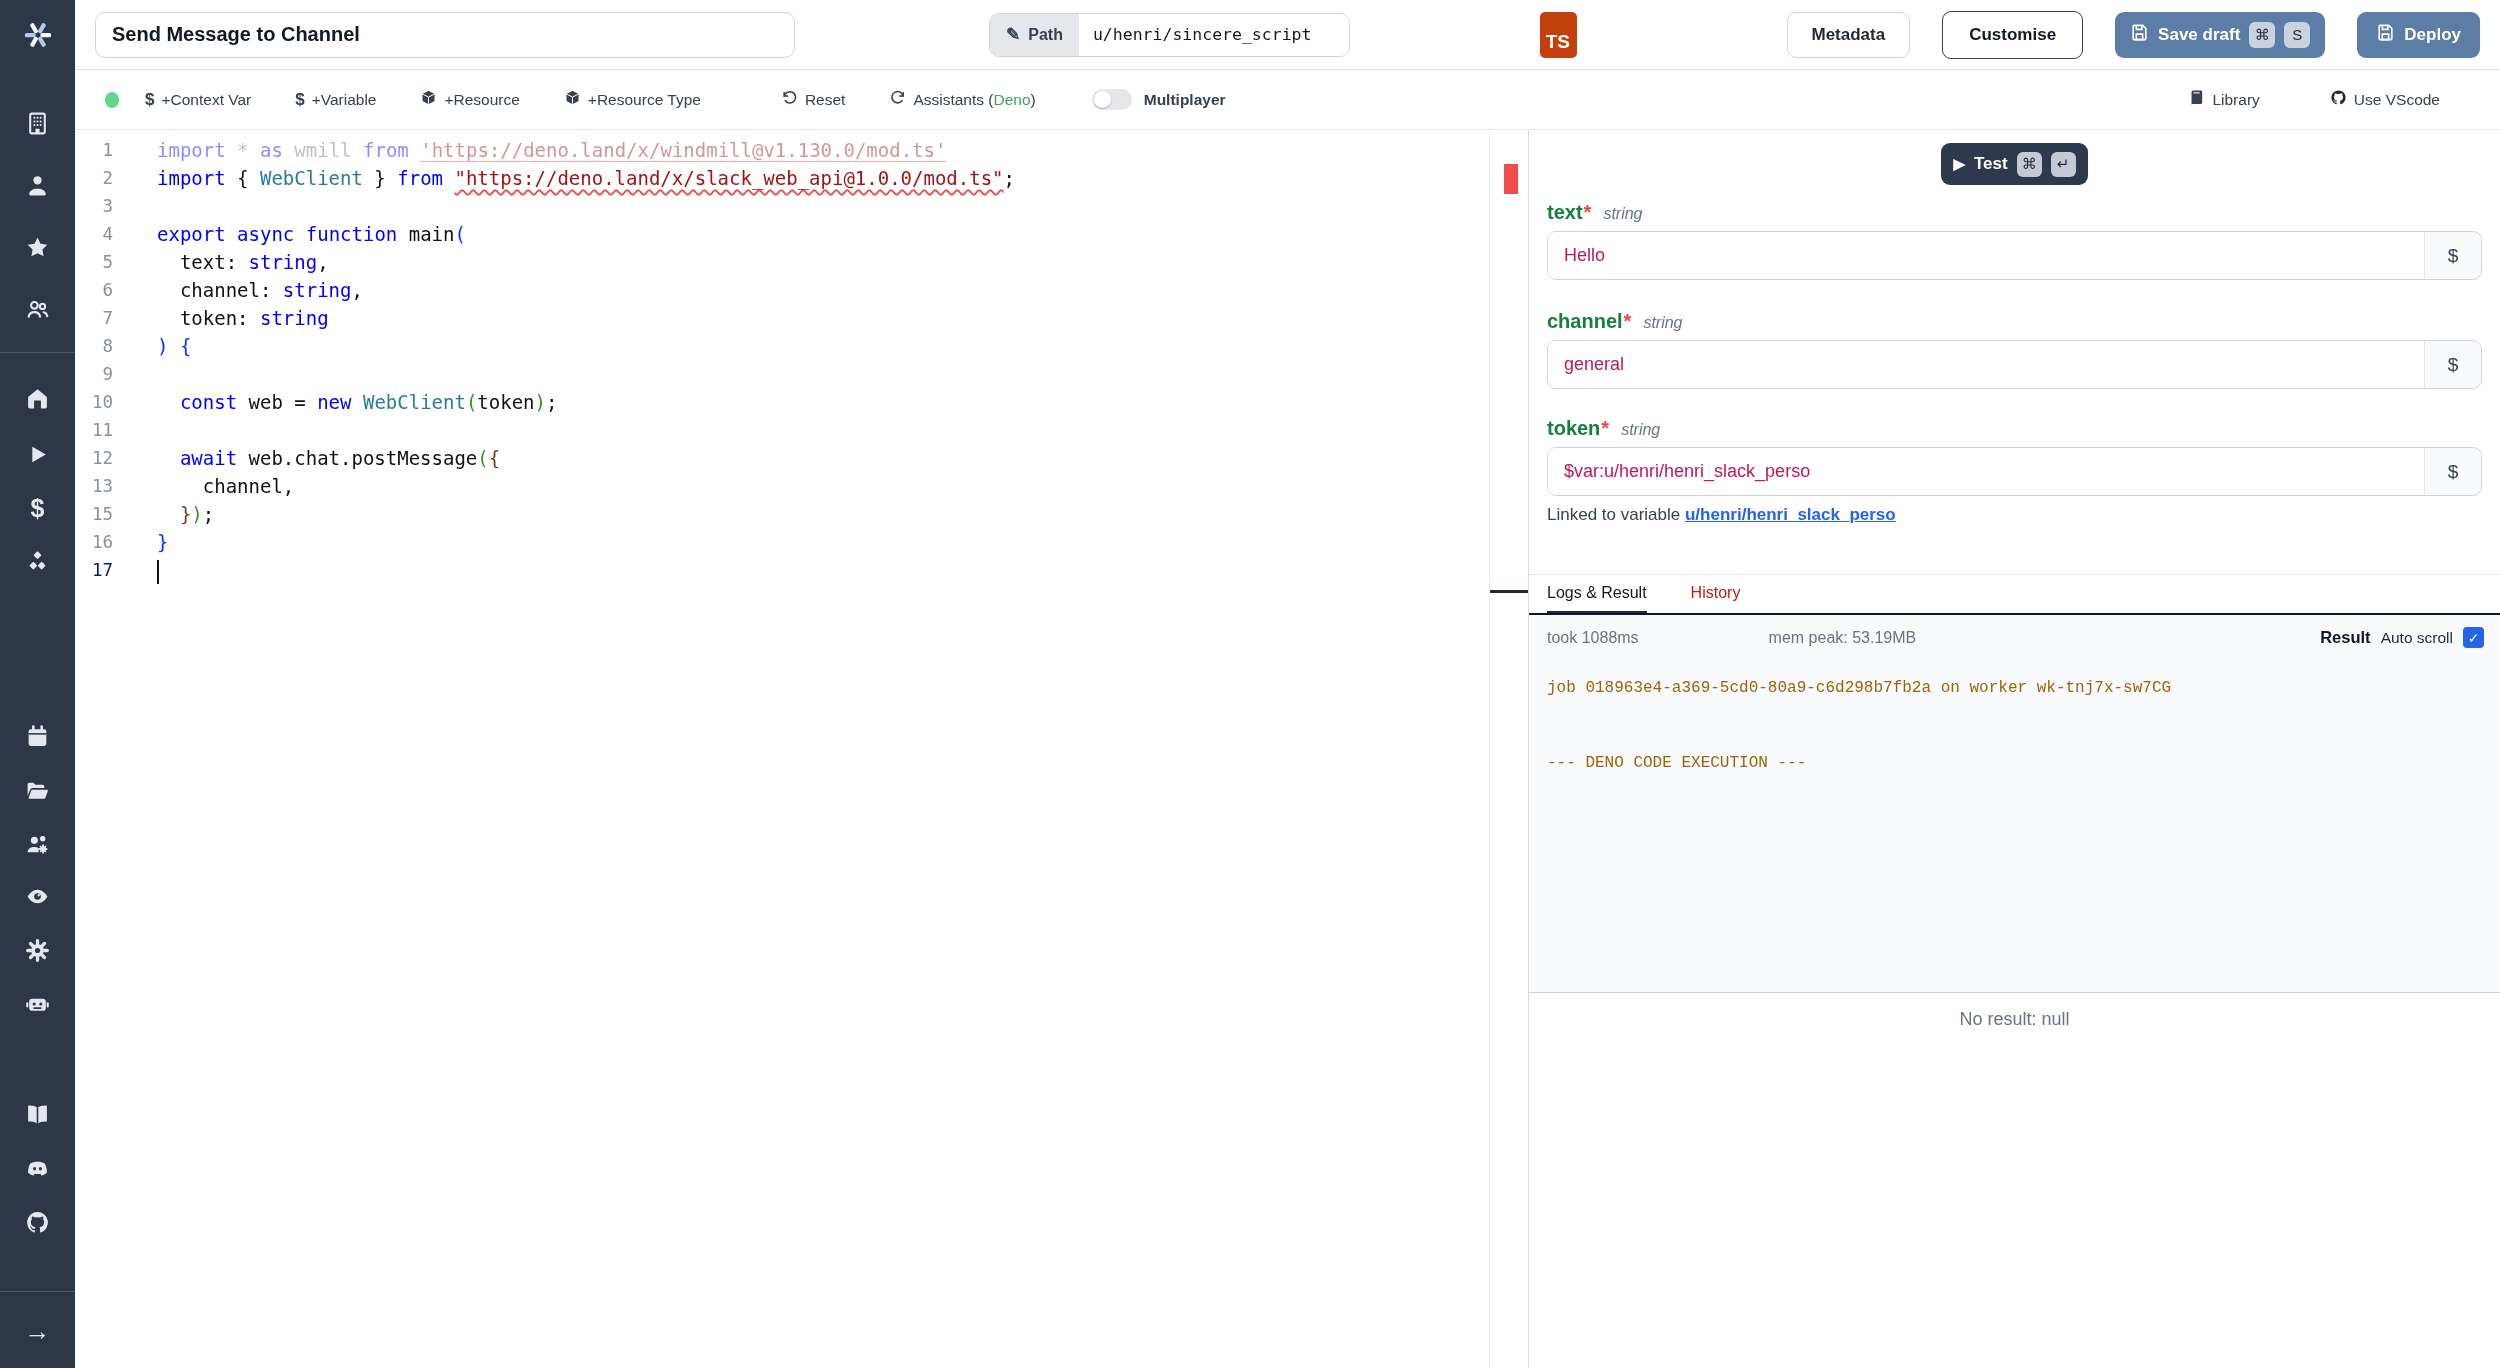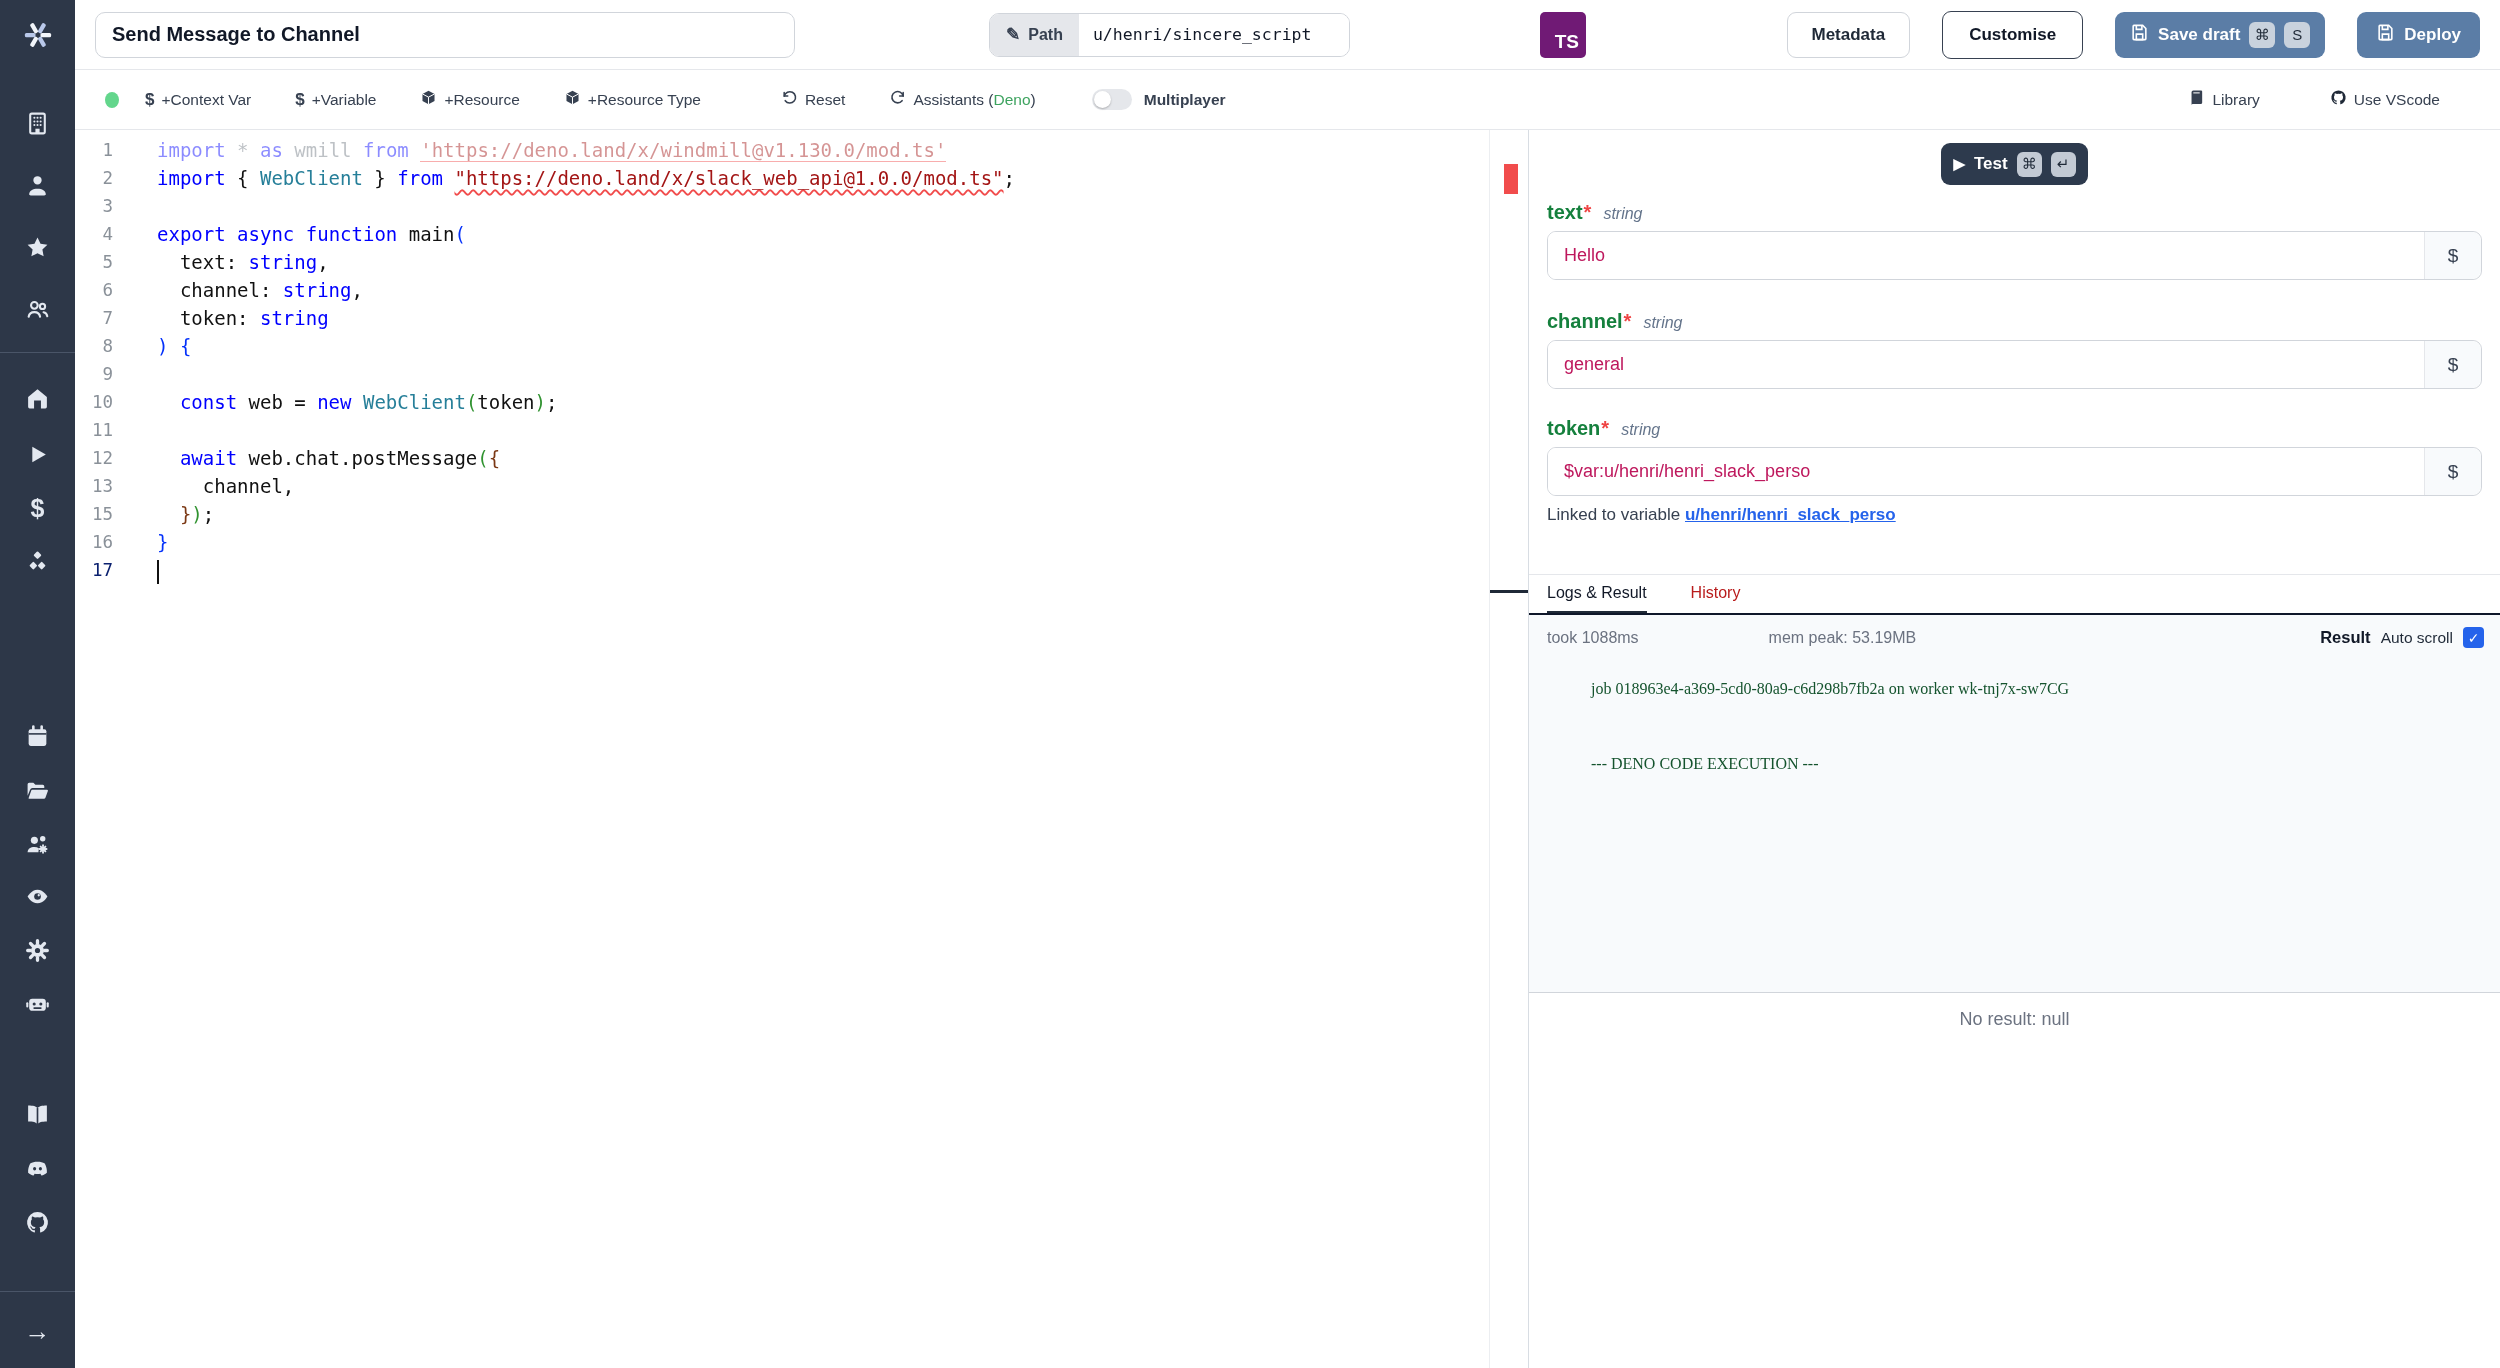--- a/index.html
+++ b/index.html
@@ -19,21 +19,21 @@
 
   
   .main-col { flex:1; display:flex; flex-direction:column; min-width:0; }
   .header { height:70px; display:flex; align-items:center; padding:0 20px; border-bottom:1px solid #e5e7eb; background:#fff; flex:none; }
   .title-input { width:700px; height:46px; border:1px solid #d1d5db; border-radius:10px; padding:0 16px;
     font-size:20px; font-weight:bold; color:#111827; font-family:"Liberation Sans", sans-serif; }
   .path-group { margin-left:194px; height:44px; display:flex; align-items:stretch; border:1px solid #d1d5db; border-radius:10px; overflow:hidden; }
   .path-label { background:#e5e7eb; display:flex; align-items:center; gap:8px; padding:0 16px; font-size:16px; font-weight:bold; color:#374151; }
   .path-pencil { font-size:17px; }
   .path-value { border:none; outline:none; width:270px; padding:0 14px; font-family:"DejaVu Sans Mono", monospace; font-size:16.5px; color:#111827; }
-  .ts-badge { margin-left:190px; width:46px; height:46px; background:#701a75; border-radius:5px; color:#fff;
+  .ts-badge { margin-left:190px; width:37px; height:46px; background:#c2410c; border-radius:5px; color:#fff;
     display:flex; align-items:flex-end; justify-content:flex-end; font-weight:bold; font-size:19px; padding:0 7px 5px 8px; }
   .hdr-right { margin-left:auto; display:flex; align-items:center; gap:32px; }
   .btn { height:46px; border-radius:9px; display:flex; align-items:center; gap:9px; font-size:17px; font-weight:bold; cursor:pointer; }
   .btn-outline { background:#fff; border:1px solid #d1d5db; color:#1f2937; padding:0 24px; }
   .btn-outline2 { background:#fff; border:1.5px solid #374151; color:#111827; padding:0 26px; height:48px; }
   .btn-slate { background:#5b7da6; color:#fff; border:none; padding:0 15px; }
   .kbd { min-width:26px; height:26px; border-radius:6px; background:#c9d2dd; color:#1f2937; font-size:15px;
     display:flex; align-items:center; justify-content:center; padding:0 5px; font-weight:normal; }
   .floppy svg { width:19px; height:19px; }
 
@@ -91,21 +91,21 @@
   .tab.active { color:#111827; font-weight:500; border-bottom-color:#1f2937; }
 
   .stats-row { height:45px; background:#f8fafc; display:flex; align-items:center; padding:0 16px 0 18px; gap:10px; flex:none; font-size:16px; color:#6b7280; }
   .stat-mem { margin-left:120px; }
   .stats-right { margin-left:auto; display:flex; align-items:center; gap:10px; }
   .expand-btn { font-weight:bold; color:#111827; cursor:pointer; font-size:16.5px; }
   .autoscroll-label { color:#1f2937; font-size:15.5px; }
   .checkbox { width:21px; height:21px; border-radius:4px; background:#2563eb; color:#fff; display:flex; align-items:center; justify-content:center; font-size:14px; cursor:pointer; }
 
   .log-area { height:333px; background:#f8fafc; border-bottom:1px solid #d1d5db; padding:16px 18px; flex:none; overflow:hidden; }
-  .log-area pre { font-family:Liberation Serif, serif; font-size:16px; line-height:25px; color:#14532d; white-space:pre-wrap;margin-left:44px; }
+  .log-area pre { font-family:Liberation Mono, monospace; font-size:16px; line-height:25px; color:#a16207; white-space:pre-wrap; }
   .result-area { flex:1; background:#fff; padding:16px 18px;text-align:center; }
   .result-text { color:#6b7280; font-size:18px; }
 </style>
 </head>
 <body>
 
 <div class="app">
 
   <nav class="sidebar">
     <div class="logo">

